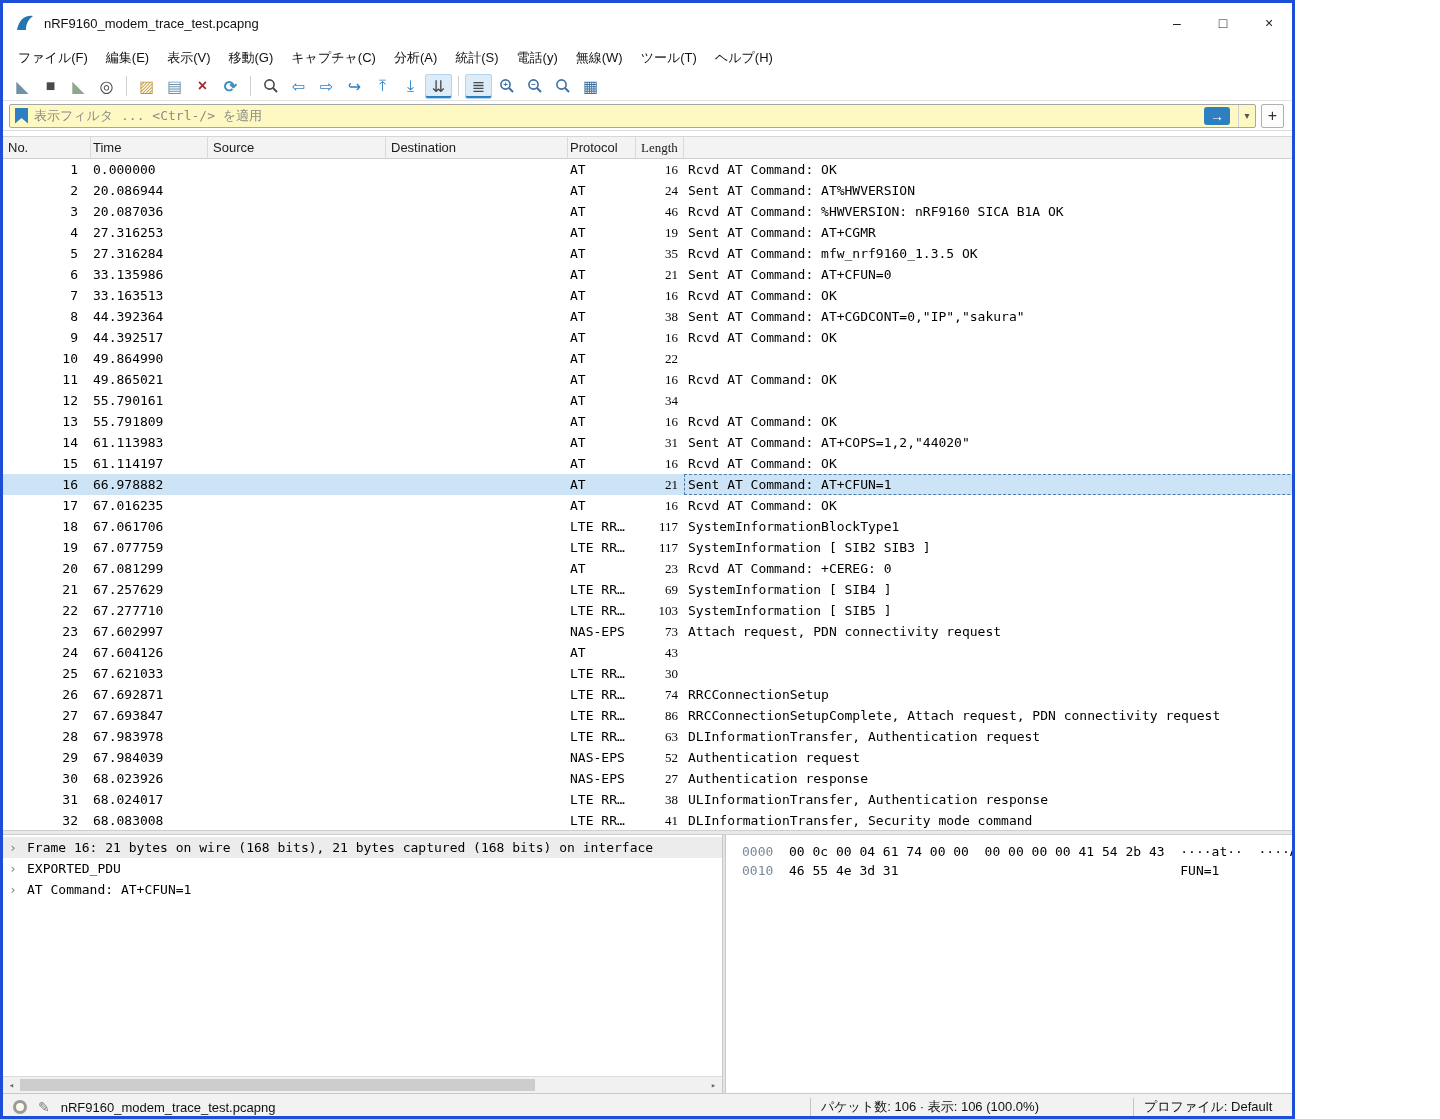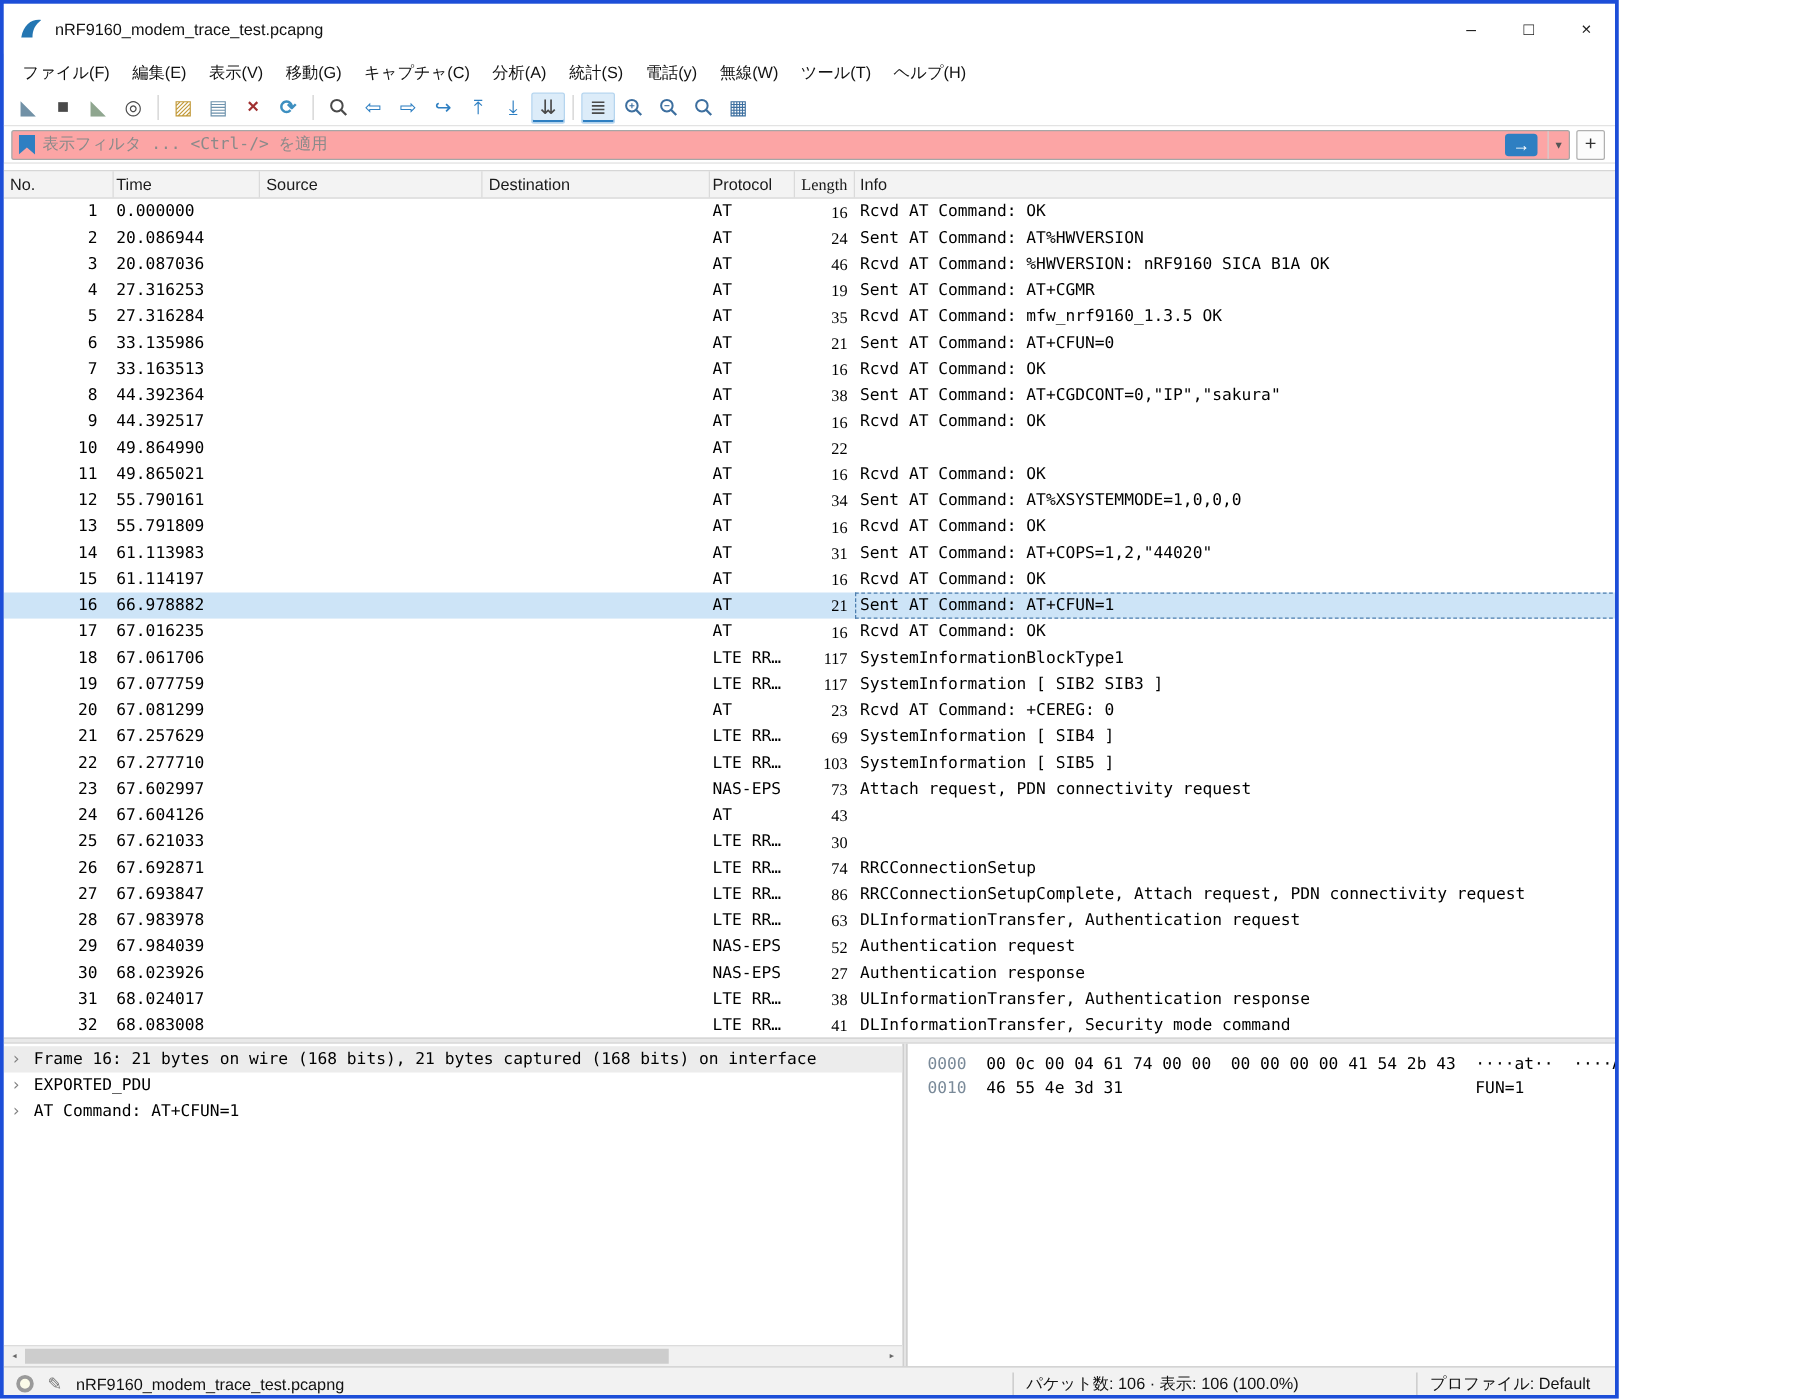--- a/index.html
+++ b/index.html
@@ -24,21 +24,21 @@
   .menu-item{ padding:0 9px; height:22px; line-height:22px; border-radius:2px; }
 
   
   .toolbar{ height:29px; flex:0 0 29px; display:flex; align-items:center; padding-left:6px; gap:1px; border-bottom:1px solid #e3e3e3; }
   .tb-btn{ width:27px; height:25px; display:flex; align-items:center; justify-content:center; font-size:16px; border:1px solid transparent; border-radius:2px; }
   .tb-btn.active{ background:#dcecf9; border-color:#b5d5ef; box-shadow:inset 0 -2px 0 var(--accent-blue); }
   .tb-sep{ width:1px; height:20px; background:#d0d0d0; margin:0 5px; }
 
   
   .filterbar{ height:30px; flex:0 0 30px; display:flex; align-items:center; padding:0 8px 0 6px; gap:5px; border-bottom:1px solid #dcdcdc; }
-  .filter-input{ flex:1; display:flex; align-items:center; border:1px solid #a6a6a6; border-radius:2px; height:24px; background:#fca5a5; padding-left:5px; gap:6px; }
+  .filter-input{ flex:1; display:flex; align-items:center; border:1px solid #a6a6a6; border-radius:2px; height:24px; background:#fef9c3; padding-left:5px; gap:6px; }
   .bookmark{ width:13px; height:16px; flex:0 0 13px; background:var(--accent-blue); clip-path:polygon(0 0,100% 0,100% 100%,50% 66%,0 100%); }
   .filter-input input{ flex:1; border:none; outline:none; font:13px var(--mono); color:#222; background:transparent; }
   .filter-input input::placeholder{ color:#8a8a8a; }
   .apply-btn{ width:26px; height:18px; background:var(--accent-blue); color:#fff; border-radius:3px; display:flex; align-items:center; justify-content:center; font-size:14px; font-weight:bold; margin-right:2px; }
   .filter-dd{ width:17px; height:22px; display:flex; align-items:center; justify-content:center; color:#555; font-size:10px; border-left:1px solid #cfcfcf; }
   .add-filter-btn{ width:23px; height:24px; border:1px solid #b0b0b0; border-radius:2px; display:flex; align-items:center; justify-content:center; font-size:16px; color:#333; background:#fcfcfc; }
 
   .spacer5{ height:5px; flex:0 0 5px; background:#fff; }
 
   
@@ -192,21 +192,20 @@
 
   <div class="packet-area">
     <div class="table-viewport">
       <div class="thead">
           <div class="th c-no">No.</div>
           <div class="th c-time">Time</div>
           <div class="th c-source">Source</div>
           <div class="th c-destination">Destination</div>
           <div class="th c-protocol">Protocol</div>
           <div class="th c-length">Length</div>
-          <div class="th c-info">Info</div>
           <div class="th filler"></div>
         </div>
       <div class="tbody">
           <div class="prow">
             <div class="cell c-no">1</div>
             <div class="cell c-time">0.000000</div>
             <div class="cell c-source"></div>
             <div class="cell c-destination"></div>
             <div class="cell c-protocol">AT</div>
             <div class="cell c-length">16</div>
@@ -301,21 +300,20 @@
             <div class="cell c-length">16</div>
             <div class="cell c-info">Rcvd AT Command: OK</div>
           </div>
           <div class="prow">
             <div class="cell c-no">12</div>
             <div class="cell c-time">55.790161</div>
             <div class="cell c-source"></div>
             <div class="cell c-destination"></div>
             <div class="cell c-protocol">AT</div>
             <div class="cell c-length">34</div>
-            <div class="cell c-info">Sent AT Command: AT%XSYSTEMMODE=1,0,0,0</div>
           </div>
           <div class="prow">
             <div class="cell c-no">13</div>
             <div class="cell c-time">55.791809</div>
             <div class="cell c-source"></div>
             <div class="cell c-destination"></div>
             <div class="cell c-protocol">AT</div>
             <div class="cell c-length">16</div>
             <div class="cell c-info">Rcvd AT Command: OK</div>
           </div>

